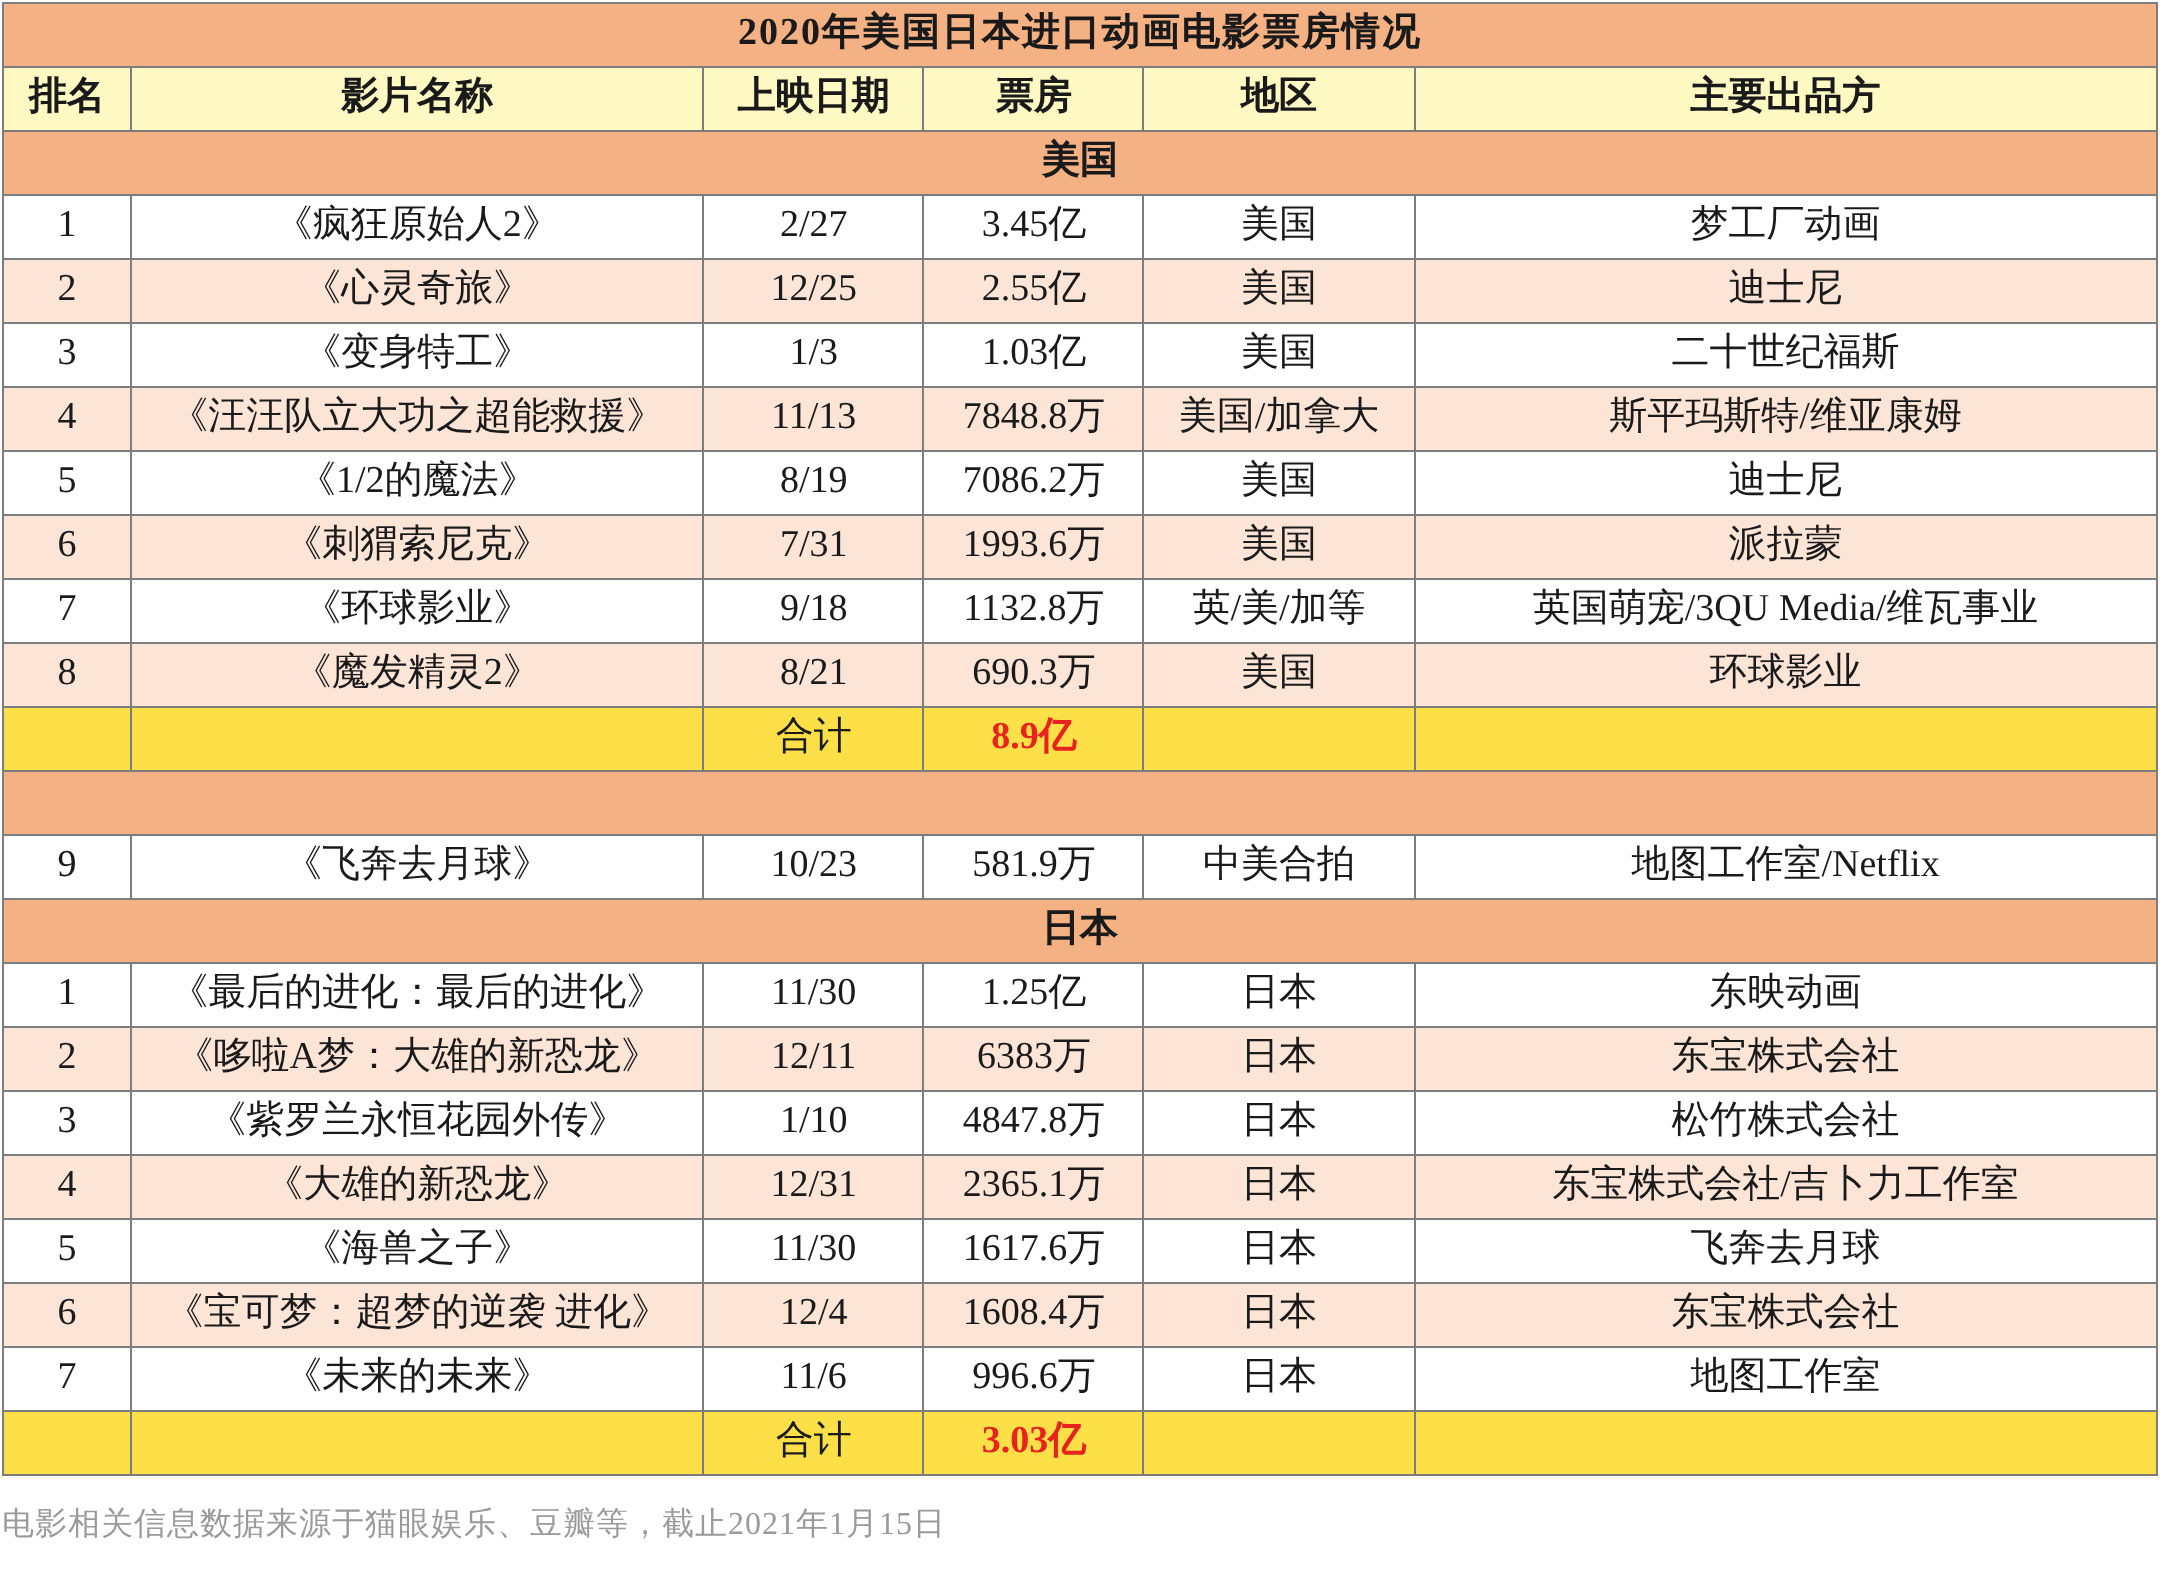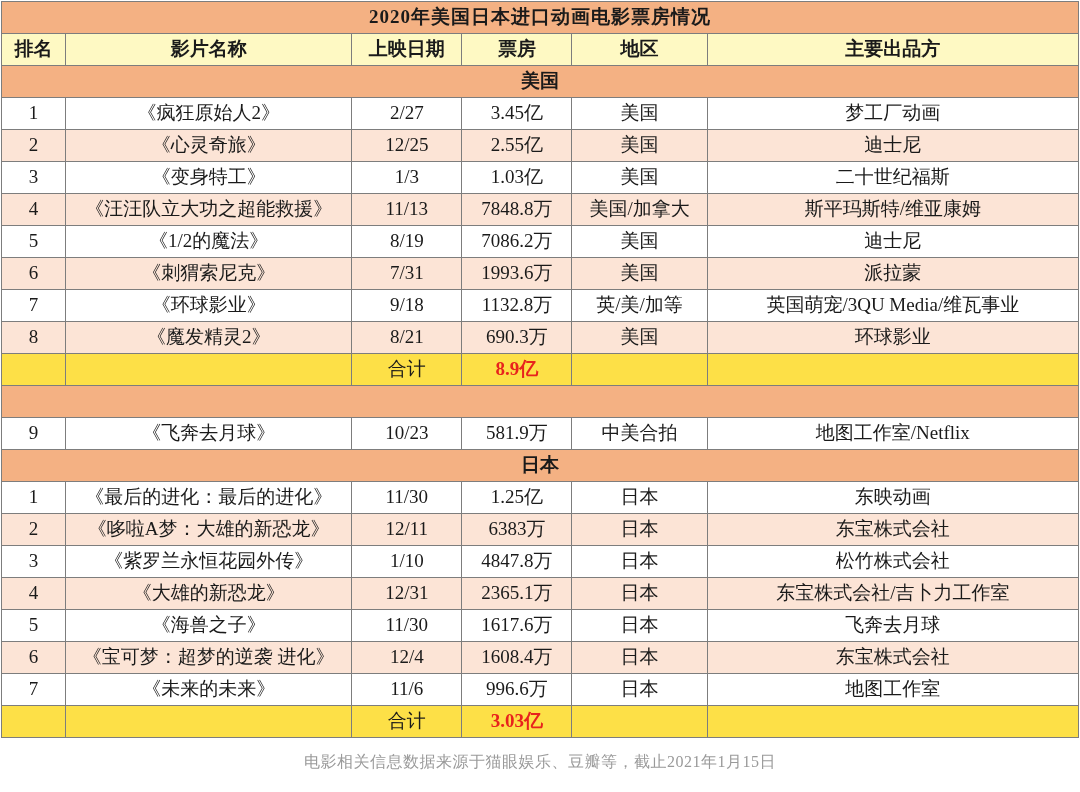--- a/index.html
+++ b/index.html
@@ -100,21 +100,21 @@
     font-size: 19px;
   }
   .long-name {
     font-size: 18px;
   }
   .footer {
     position: relative;
     z-index: 1;
     width: 1078px;
     margin: 0 1px;
-    text-align: center;
+    text-align: left;
     font-size: 16px;
     color: #9a9a9a;
     padding-top: 13px;
     font-family: "Liberation Serif", "DejaVu Serif", serif;
     letter-spacing: 0.5px;
   }
   col.c-rank { width: 64px; }
   col.c-name { width: 286px; }
   col.c-date { width: 110px; }
   col.c-box { width: 110px; }

